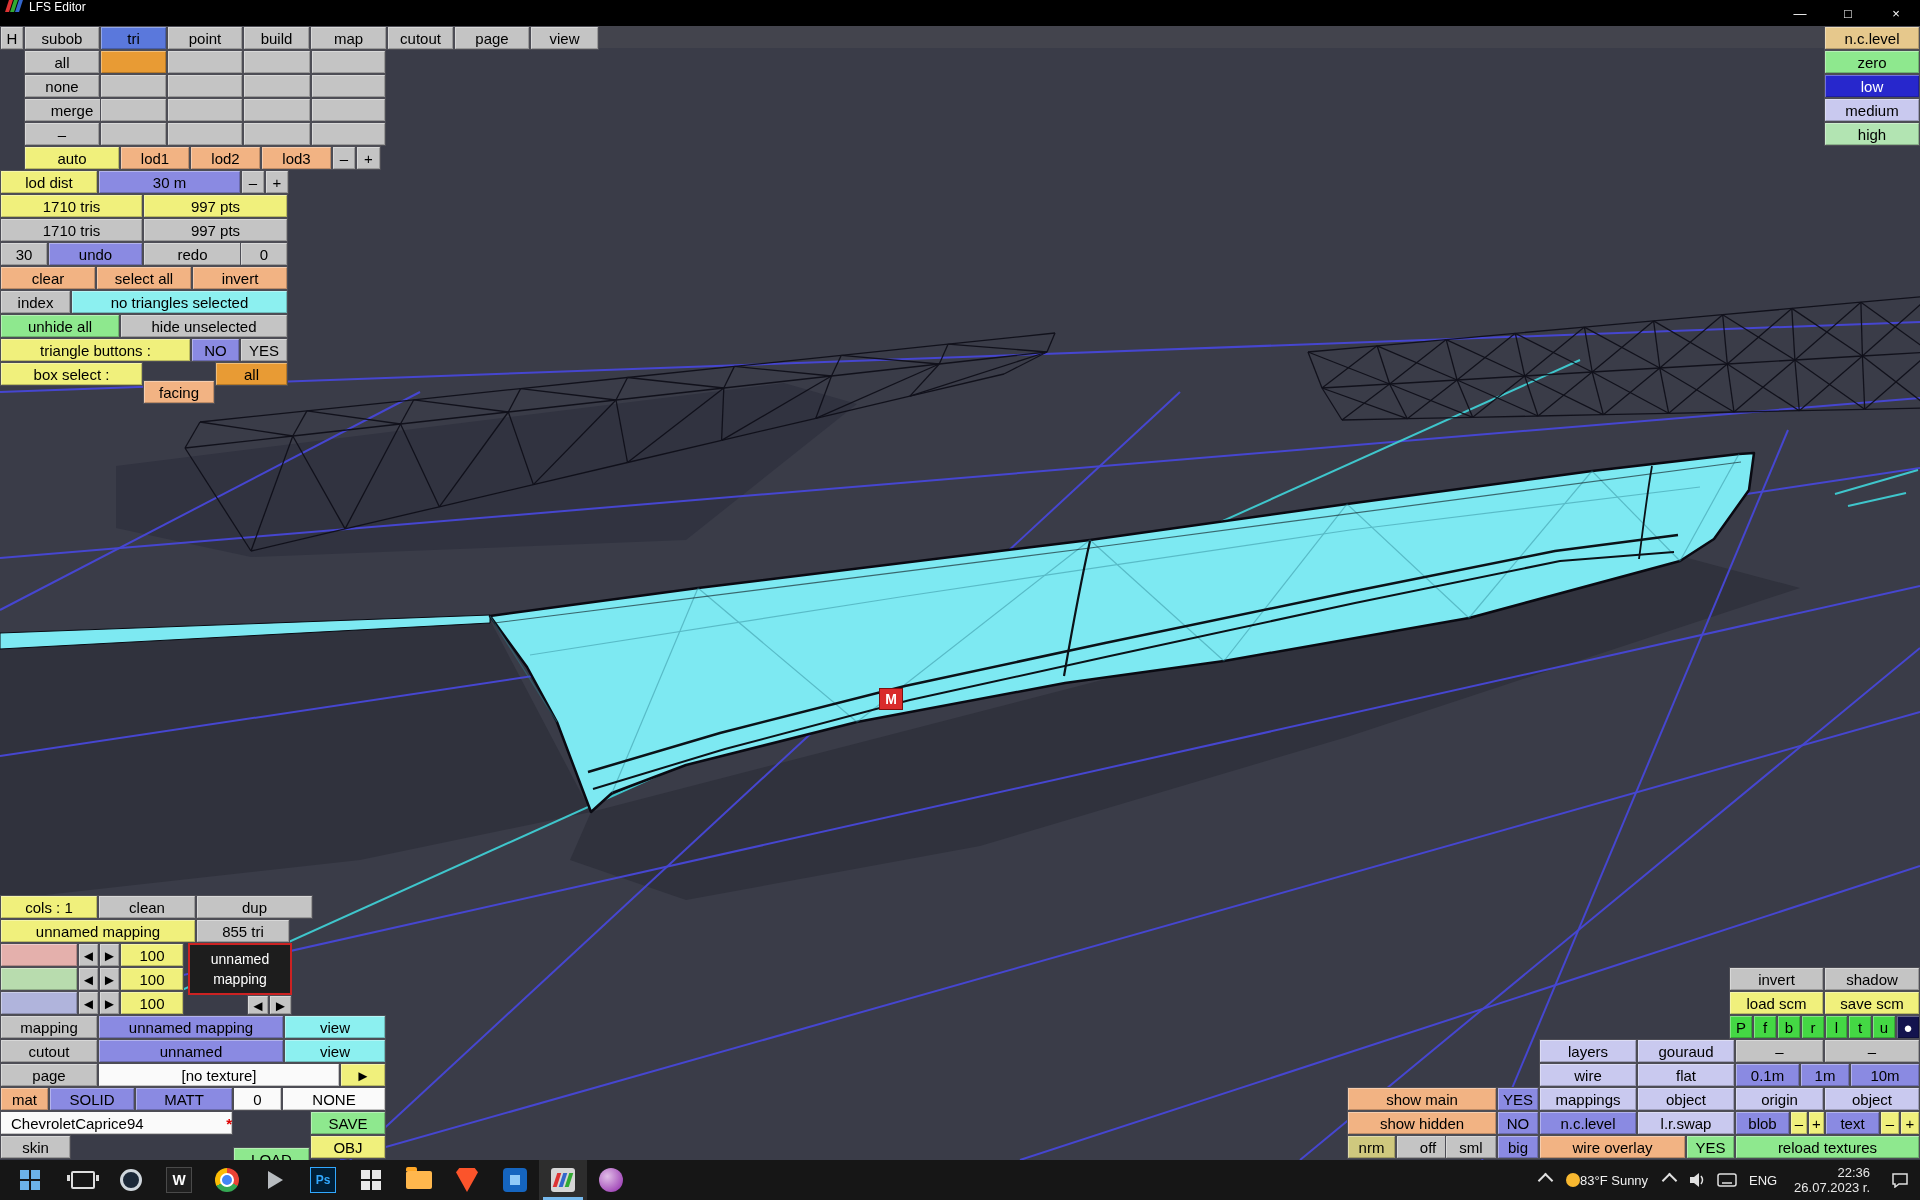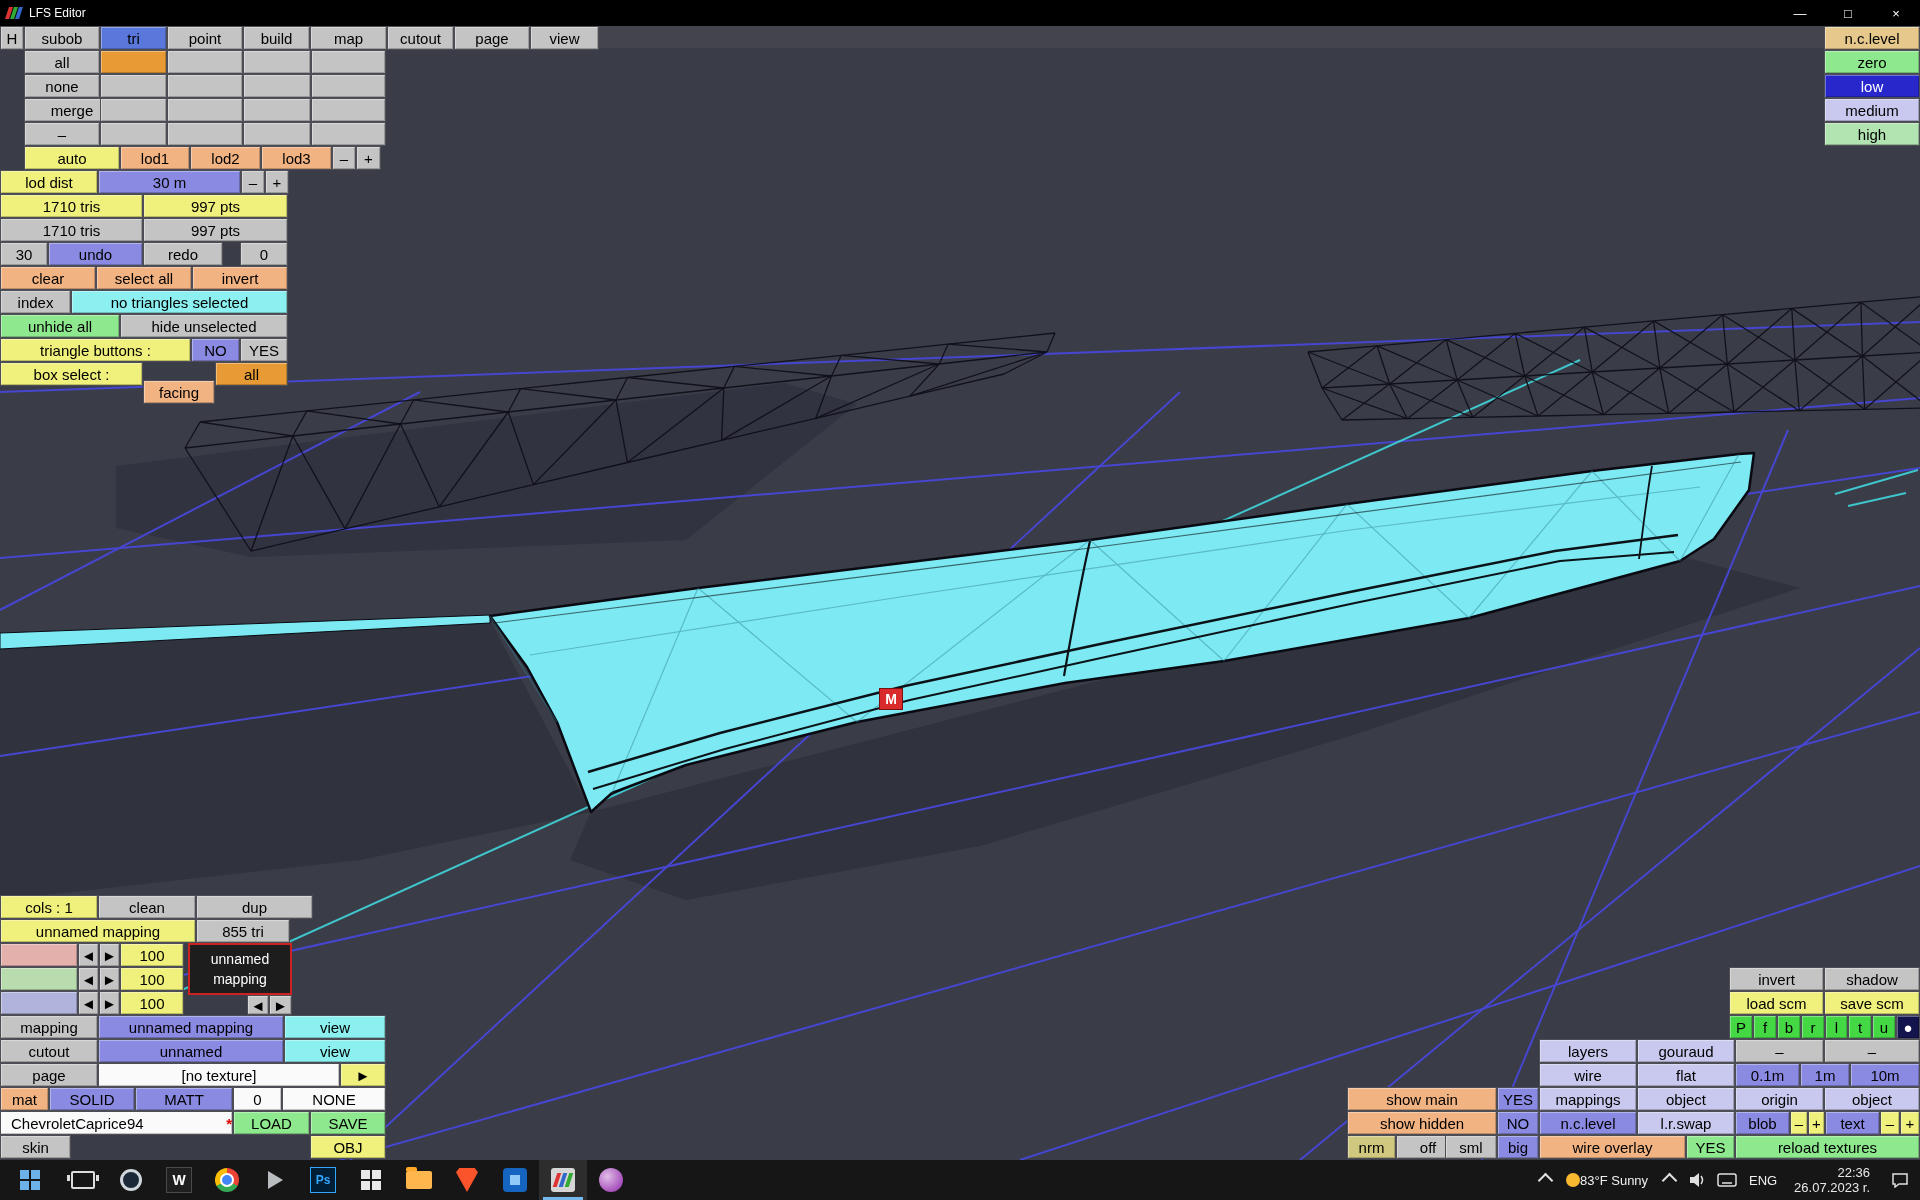--- a/index.html
+++ b/index.html
@@ -10,21 +10,21 @@
      box-shadow:inset 1px 1px 0 rgba(255,255,255,.35), inset -1px -1px 0 rgba(0,0,0,.22);
      white-space:nowrap;overflow:hidden;}
   .gray{background:#c4c4c4}.yellow{background:#f0f07c}.peach{background:#f2b383}
   .orange{background:#e89b34}.peri{background:#8a8ae2}.cyanbtn{background:#8cf0f0}
   .green{background:#8ee88e}.bgreen{background:#44d844}.lav{background:#c9c9ef}
   .whitecell{background:#fafafa}.tan{background:#e6c88c}.selblue{background:#5a78dc}
   .ncsel{background:#2727cc;color:#fff}.palegreen{background:#b2e4b2}
   .darkdot{background:#13134e;color:#fff}.olive{background:#cfc87e}
   .sw1{background:#e4b0ac}.sw2{background:#b8dcae}.sw3{background:#b0b4dc}
   #titlebar{position:absolute;left:0;top:0;width:1920px;height:26px;background:#000;color:#fff;
-     display:flex;align-items:center;font-size:12px;}
+     display:flex;font-size:12px;}
   .wbtn{position:absolute;top:0;width:48px;height:26px;display:flex;align-items:center;justify-content:center;
      color:#fff;font-size:13px}
   #mapbox{position:absolute;left:188px;top:943px;width:104px;height:52px;background:#1d1d1d;
      border:2px solid #cc2222;color:#fff;font-size:14px;line-height:1.45;text-align:center;
      display:flex;align-items:center;justify-content:center;white-space:normal;box-sizing:border-box;padding:2px}
   #marker-m{position:absolute;left:879px;top:688px;width:22px;height:20px;background:#d92b2b;
      color:#fff;font-weight:bold;font-size:14px;display:flex;align-items:center;justify-content:center;
      border:1px solid #7d0f0f}
   
   #taskbar{position:absolute;left:0;top:1160px;width:1920px;height:40px;background:#161616;
@@ -333,21 +333,21 @@
 <div class="c gray" style="left:241px;top:170px;width:24px">–</div>
 <div class="c gray" style="left:265px;top:170px;width:24px">+</div>
 
 <div class="c yellow" style="left:0;top:194px;width:143px">1710 tris</div>
 <div class="c yellow" style="left:143px;top:194px;width:145px">997 pts</div>
 <div class="c gray" style="left:0;top:218px;width:143px">1710 tris</div>
 <div class="c gray" style="left:143px;top:218px;width:145px">997 pts</div>
 
 <div class="c gray" style="left:0;top:242px;width:48px">30</div>
 <div class="c peri" style="left:48px;top:242px;width:95px">undo</div>
-<div class="c gray" style="left:143px;top:242px;width:80px">redo</div>
+<div class="c gray" style="left:143px;top:242px;width:99px">redo</div>
 <div class="c gray" style="left:240px;top:242px;width:48px">0</div>
 
 <div class="c peach" style="left:0;top:266px;width:96px">clear</div>
 <div class="c peach" style="left:96px;top:266px;width:96px">select all</div>
 <div class="c peach" style="left:192px;top:266px;width:96px">invert</div>
 
 <div class="c gray" style="left:0;top:290px;width:71px">index</div>
 <div class="c cyanbtn" style="left:71px;top:290px;width:217px">no triangles selected</div>
 
 <div class="c green" style="left:0;top:314px;width:120px">unhide all</div>
@@ -406,21 +406,21 @@
 <div class="c peach" style="left:0;top:1087px;width:49px">mat</div>
 <div class="c peri" style="left:49px;top:1087px;width:86px">SOLID</div>
 <div class="c peri" style="left:135px;top:1087px;width:98px">MATT</div>
 <div class="c whitecell" style="left:233px;top:1087px;width:49px">0</div>
 <div class="c whitecell" style="left:282px;top:1087px;width:104px">NONE</div>
 
 <div class="c whitecell" style="left:0;top:1111px;width:233px;justify-content:space-between;padding-left:10px">
   <span>ChevroletCaprice94</span>
   <span style="color:#d00;font-weight:bold;margin-left:2px">*</span>
 </div>
-<div class="c green" style="left:233px;top:1111px;width:77px">LOAD</div>
+<div class="c green" style="left:233px;top:1147px;width:77px">LOAD</div>
 <div class="c green" style="left:310px;top:1111px;width:76px">SAVE</div>
 
 <div class="c gray" style="left:0;top:1135px;width:71px">skin</div>
 <div class="c yellow" style="left:310px;top:1135px;width:76px">OBJ</div>
 
 <div class="c gray" style="left:1729px;top:967px;width:95px">invert</div>
 <div class="c gray" style="left:1824px;top:967px;width:96px">shadow</div>
 
 <div class="c yellow" style="left:1729px;top:991px;width:95px">load scm</div>
 <div class="c yellow" style="left:1824px;top:991px;width:96px">save scm</div>

